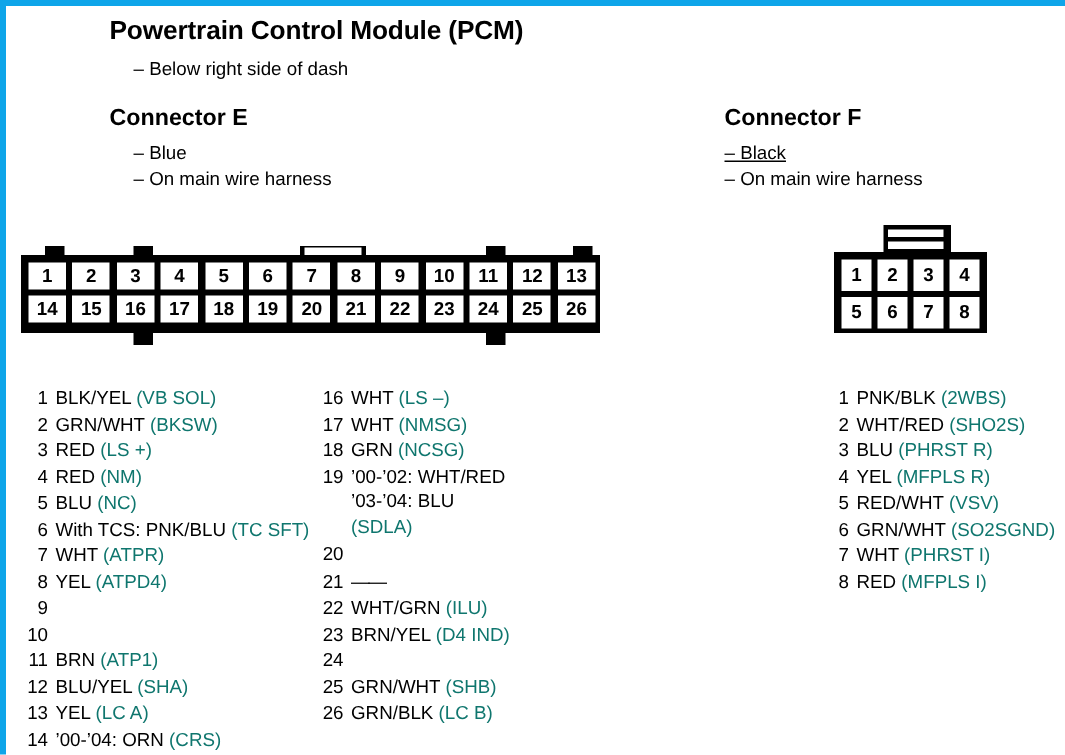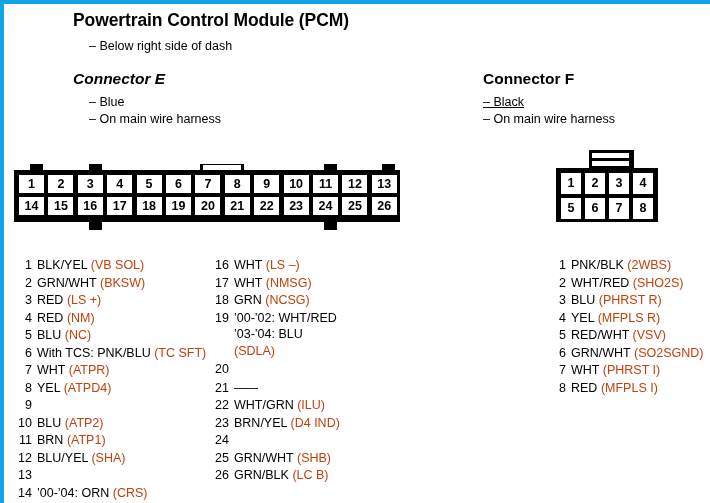--- a/index.html
+++ b/index.html
@@ -44,21 +44,21 @@
     position: absolute;
     font-size: 15.5px;
     font-weight: bold;
     white-space: nowrap;
   }
   .conn-note {
     position: absolute;
     font-size: 12.5px;
     white-space: nowrap;
   }
-  #connE-title { left: 69px;  top: 66px; font-style: italic; }
+  #connE-title { left: 69px;  top: 66px; }
   #connE-note1 { left: 85px;  top: 91px; }
   #connE-note2 { left: 85px;  top: 108px; }
   #connF-title { left: 479px; top: 66px; }
   #connF-note1 { left: 479px; top: 91px; text-decoration: underline; }
   #connF-note2 { left: 479px; top: 108px; }
 
   
   #connE-diagram {
     position: absolute;
     left: 10px;
@@ -185,21 +185,21 @@
   .pin-num {
     flex: 0 0 auto;
     text-align: right;
     margin-right: 5px;
   }
   #listE1 .pin-num { width: 14px; }
   #listE2 .pin-num { width: 15px; }
   #listF  .pin-num { width: 8px; }
   .pin-desc { flex: 1 1 auto; }
   .pin-desc .ln { display: block; line-height: 16.5px; }
-  .code { color: #c2410c; }
+  .code { color: #0f766e; }
   .dashline { letter-spacing: -1px; }
 </style>
 </head>
 <body>
 
 <div id="page">
 
   <div class="page-title">Powertrain Control Module (PCM)</div>
   <div class="page-subtitle">– Below right side of dash</div>
 
@@ -313,38 +313,38 @@
         <span class="pin-num">8</span>
         <span class="pin-desc">
           <span class="ln"><span>YEL</span> <span class="code">(ATPD4)</span></span>
         </span>
       </div>
       <div class="pin-row">
         <span class="pin-num">9</span>
       </div>
       <div class="pin-row">
         <span class="pin-num">10</span>
-        <span class="pin-desc">
-          <span class="ln"><span>BLU</span> <span class="code">(ATP2)</span></span>
-        </span>
       </div>
       <div class="pin-row">
         <span class="pin-num">11</span>
         <span class="pin-desc">
           <span class="ln"><span>BRN</span> <span class="code">(ATP1)</span></span>
         </span>
       </div>
       <div class="pin-row">
         <span class="pin-num">12</span>
         <span class="pin-desc">
           <span class="ln"><span>BLU/YEL</span> <span class="code">(SHA)</span></span>
         </span>
       </div>
       <div class="pin-row">
         <span class="pin-num">13</span>
+        <span class="pin-desc">
+          <span class="ln"><span>YEL</span> <span class="code">(LC A)</span></span>
+        </span>
       </div>
       <div class="pin-row">
         <span class="pin-num">14</span>
         <span class="pin-desc">
           <span class="ln"><span>’00-’04: ORN</span> <span class="code">(CRS)</span></span>
         </span>
       </div>
       <div class="pin-row">
         <span class="pin-num">15</span>
         <span class="pin-desc">

